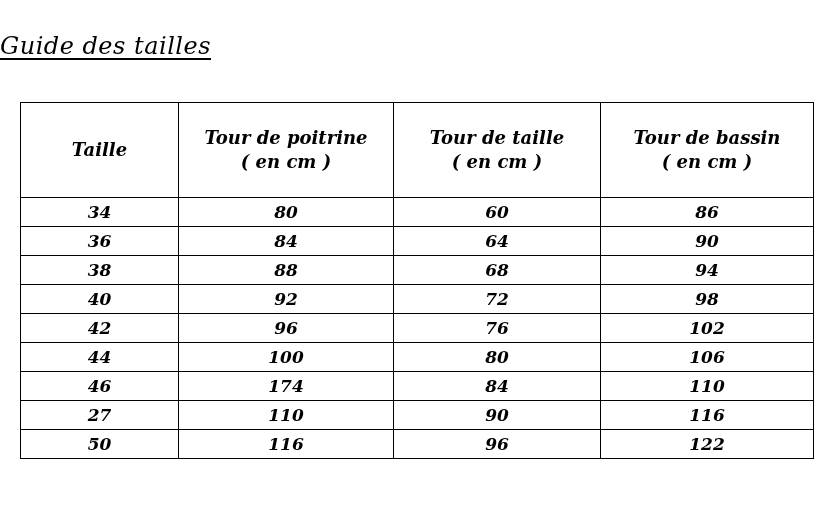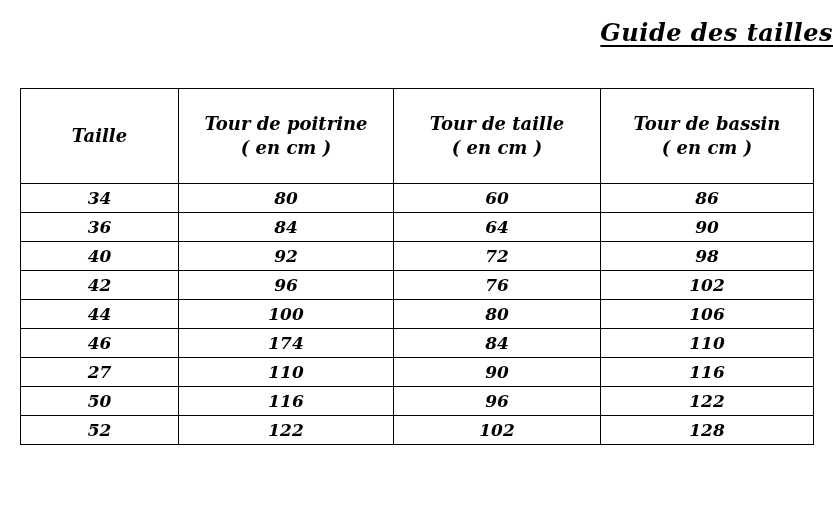--- a/index.html
+++ b/index.html
@@ -14,29 +14,29 @@
     color: #000000;
     overflow: hidden;
   }
   .page {
     position: relative;
     width: 833px;
     height: 515px;
     box-sizing: border-box;
   }
   .title {
-    text-align: right;
+    text-align: left;
     font-family: "DejaVu Serif", serif;
     font-style: italic;
-    font-weight: bold;
+    font-weight: normal;
     font-size: 24px;
     letter-spacing: 0.5px;
     text-decoration: underline;
     text-underline-offset: 4px;
-    margin-top: 18px;
+    margin-top: 32px;
     margin-bottom: 0;
   }
   .table-wrap {
     position: absolute;
     left: 20px;
     top: 70px;
     width: 793px;
   }
   table.size-guide {
     border-collapse: collapse;
@@ -117,20 +117,26 @@
           <td>60</td>
           <td>86</td>
         </tr>
         <tr>
           <td>36</td>
           <td>84</td>
           <td>64</td>
           <td>90</td>
         </tr>
         <tr>
+          <td>38</td>
+          <td>88</td>
+          <td>68</td>
+          <td>94</td>
+        </tr>
+        <tr>
           <td>40</td>
           <td>92</td>
           <td>72</td>
           <td>98</td>
         </tr>
         <tr>
           <td>42</td>
           <td>96</td>
           <td>76</td>
           <td>102</td>
@@ -152,23 +158,17 @@
           <td>110</td>
           <td>90</td>
           <td>116</td>
         </tr>
         <tr>
           <td>50</td>
           <td>116</td>
           <td>96</td>
           <td>122</td>
         </tr>
-        <tr>
-          <td>52</td>
-          <td>122</td>
-          <td>102</td>
-          <td>128</td>
-        </tr>
       </tbody>
     </table>
   </div>
 
 </div>
 
 </body></html>

